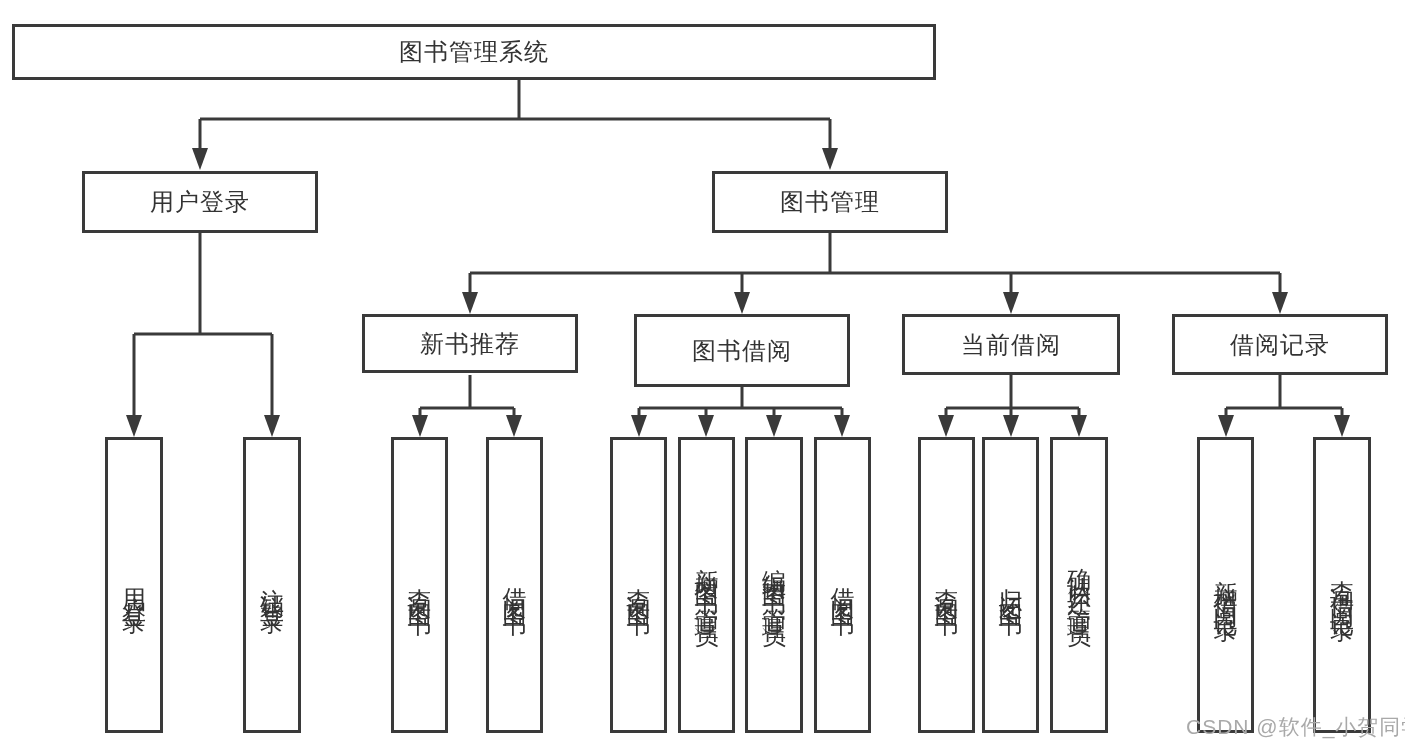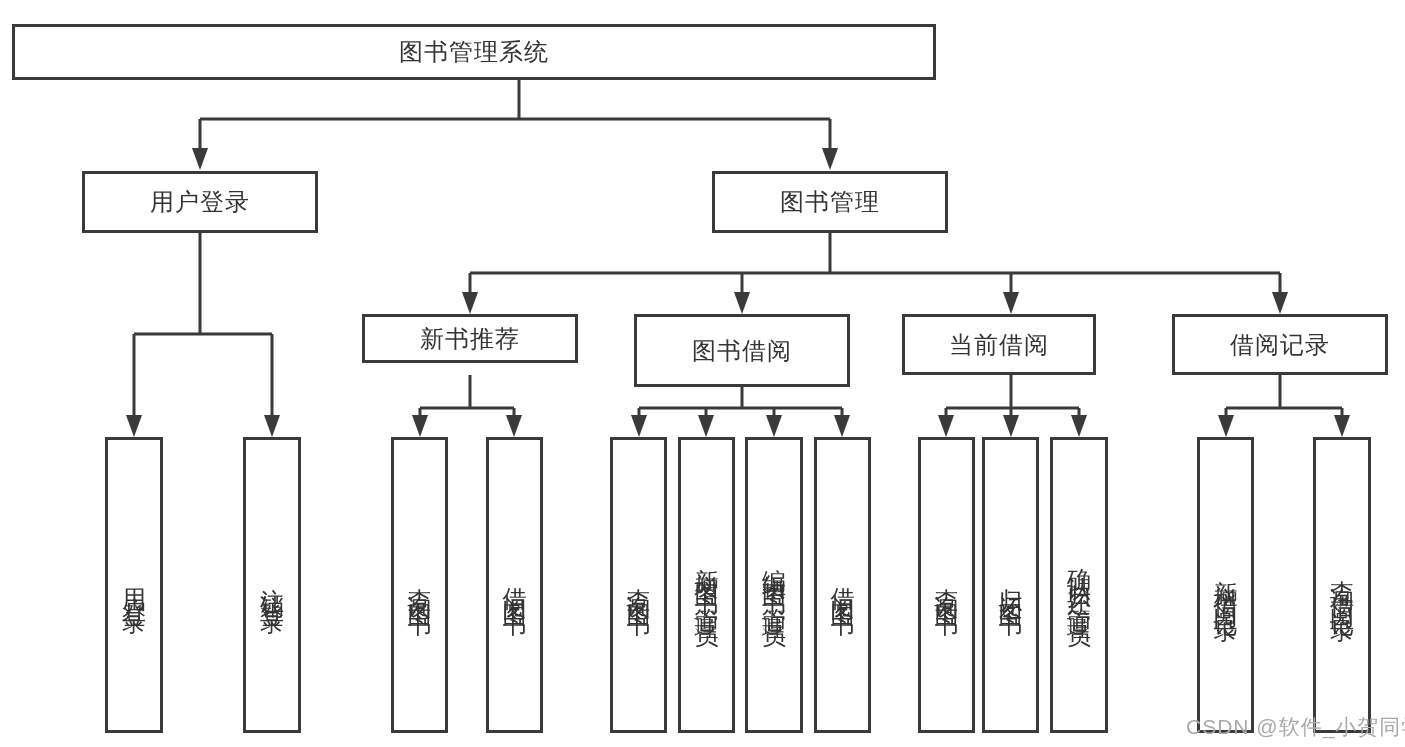--- a/index.html
+++ b/index.html
@@ -77,23 +77,23 @@
       <polygon points="1218,415 1234,415 1226,437"></polygon>
       <polygon points="1334,415 1350,415 1342,437"></polygon>
     </g>
   </svg>
 
   <div class="node" style="left:12px;top:24px;width:924px;height:56px;">图书管理系统</div>
 
   <div class="node" style="left:82px;top:171px;width:236px;height:62px;">用户登录</div>
   <div class="node" style="left:712px;top:171px;width:236px;height:62px;">图书管理</div>
 
-  <div class="node" style="left:362px;top:314px;width:216px;height:49px;">新书推荐</div>
+  <div class="node" style="left:362px;top:314px;width:216px;height:59px;">新书推荐</div>
   <div class="node" style="left:634px;top:314px;width:216px;height:73px;">图书借阅</div>
-  <div class="node" style="left:902px;top:314px;width:194px;height:61px;">当前借阅</div>
+  <div class="node" style="left:902px;top:314px;width:218px;height:61px;">当前借阅</div>
   <div class="node" style="left:1172px;top:314px;width:216px;height:61px;">借阅记录</div>
 
   <div class="node leaf" style="left:105px;top:437px;width:58px;height:296px;">用户登录</div>
   <div class="node leaf" style="left:243px;top:437px;width:58px;height:296px;">注销登录</div>
 
   <div class="node leaf" style="left:391px;top:437px;width:57px;height:296px;">查询图书</div>
   <div class="node leaf" style="left:486px;top:437px;width:57px;height:296px;">借阅图书</div>
 
   <div class="node leaf" style="left:610px;top:437px;width:57px;height:296px;">查询图书</div>
   <div class="node leaf" style="left:678px;top:437px;width:57px;height:296px;">新增图书（管理员）</div>

